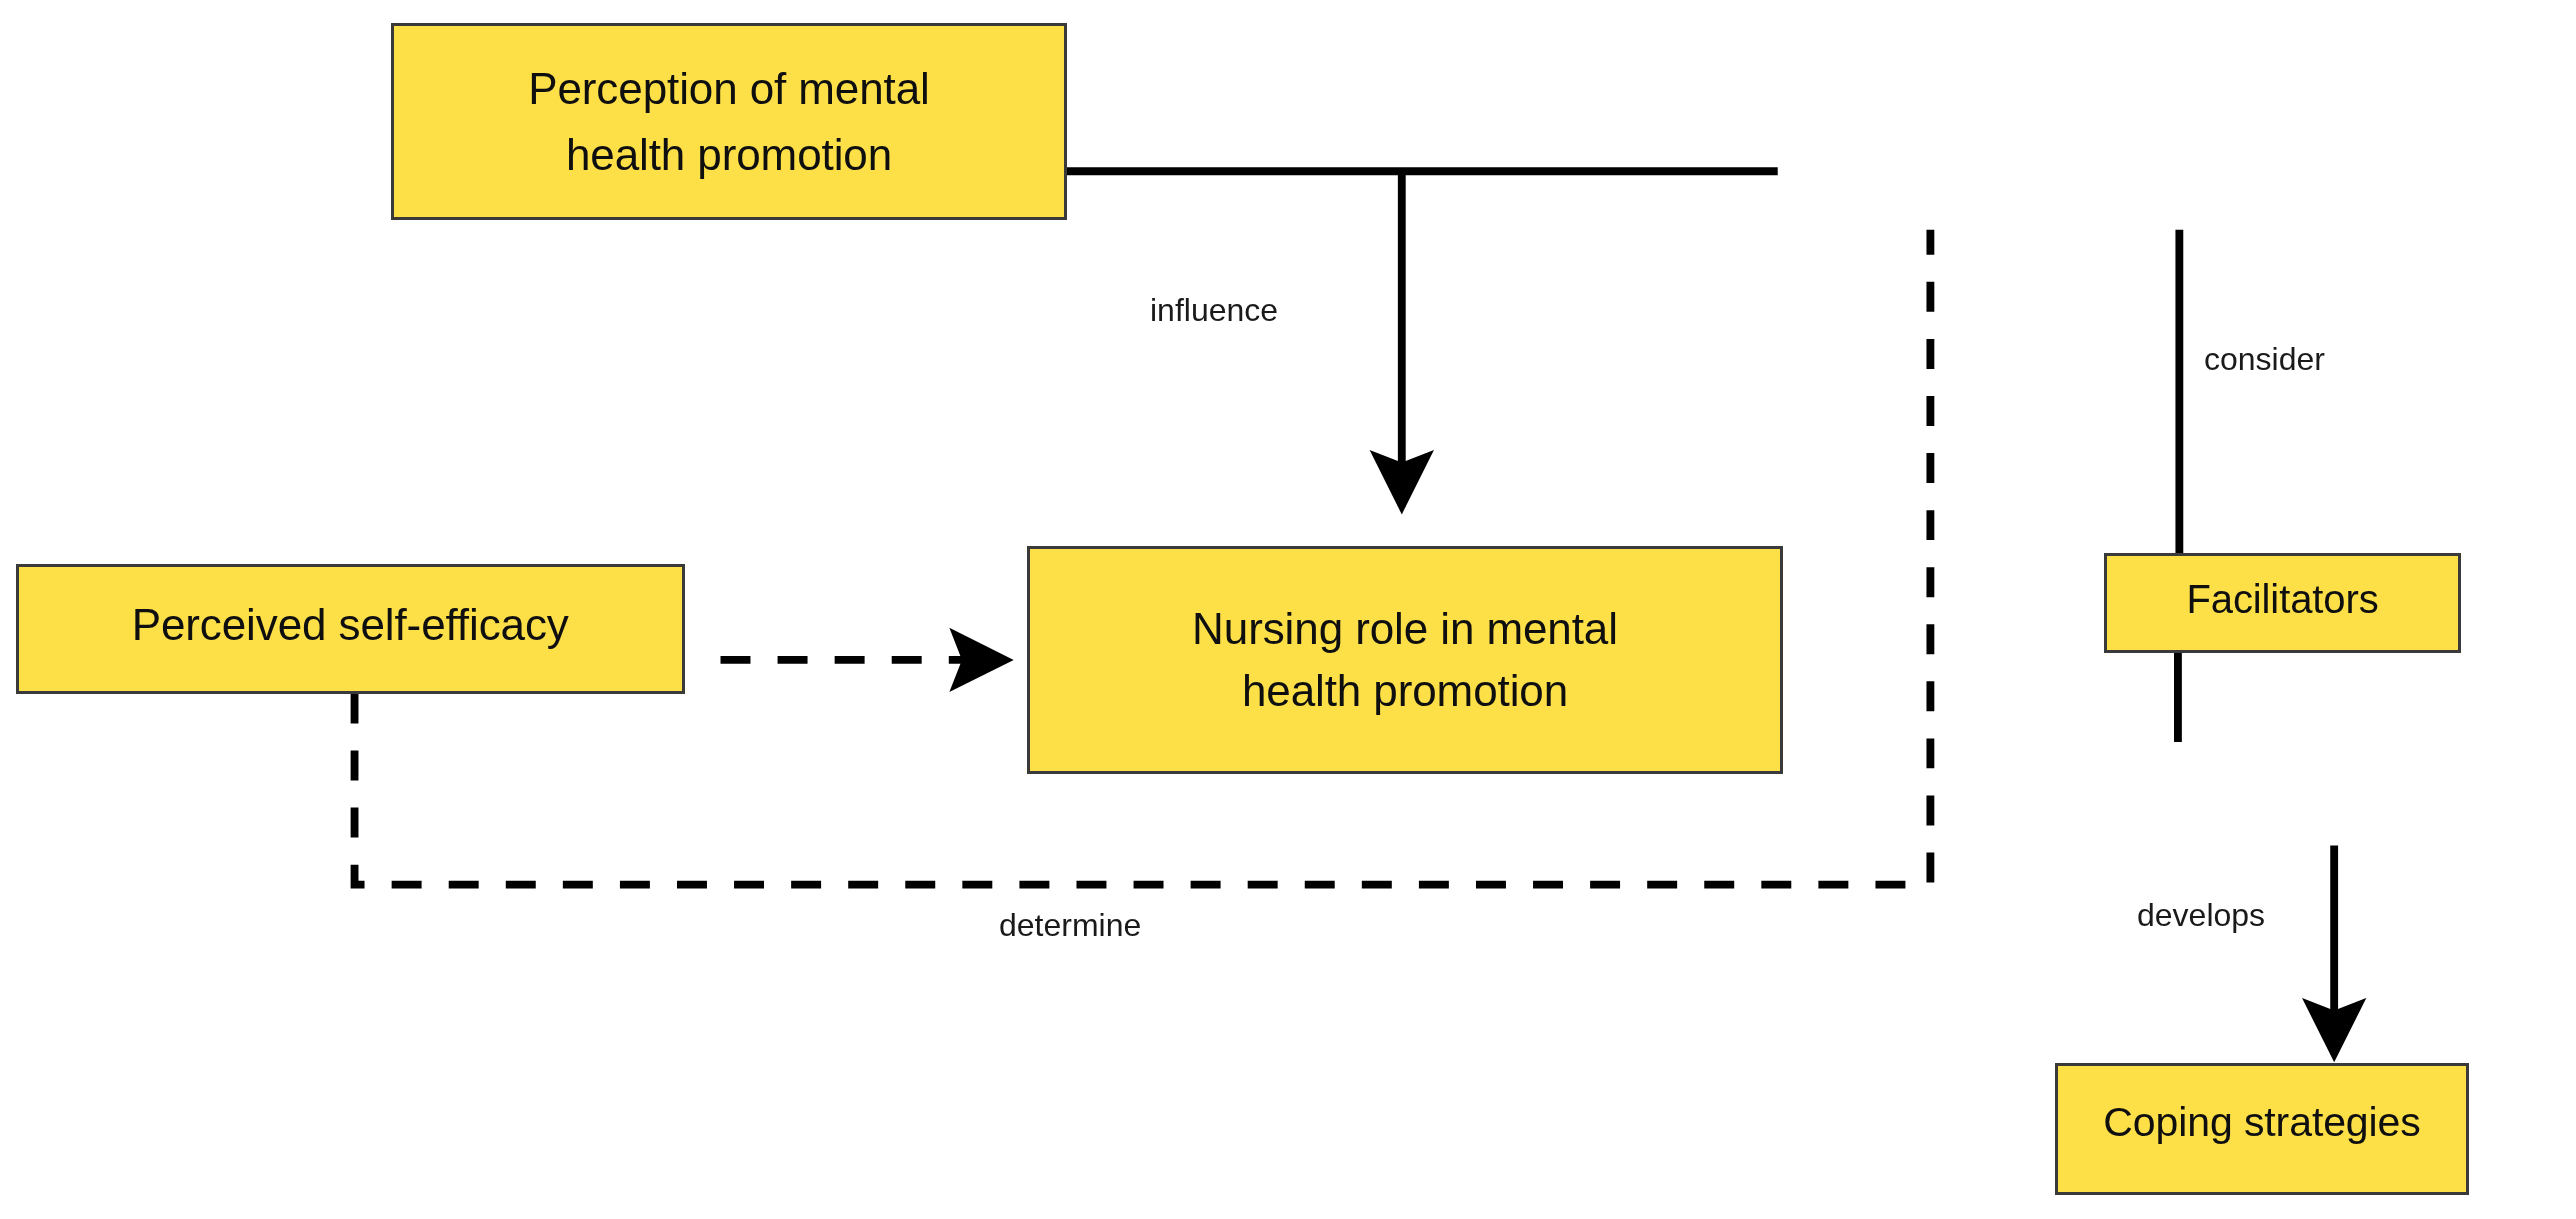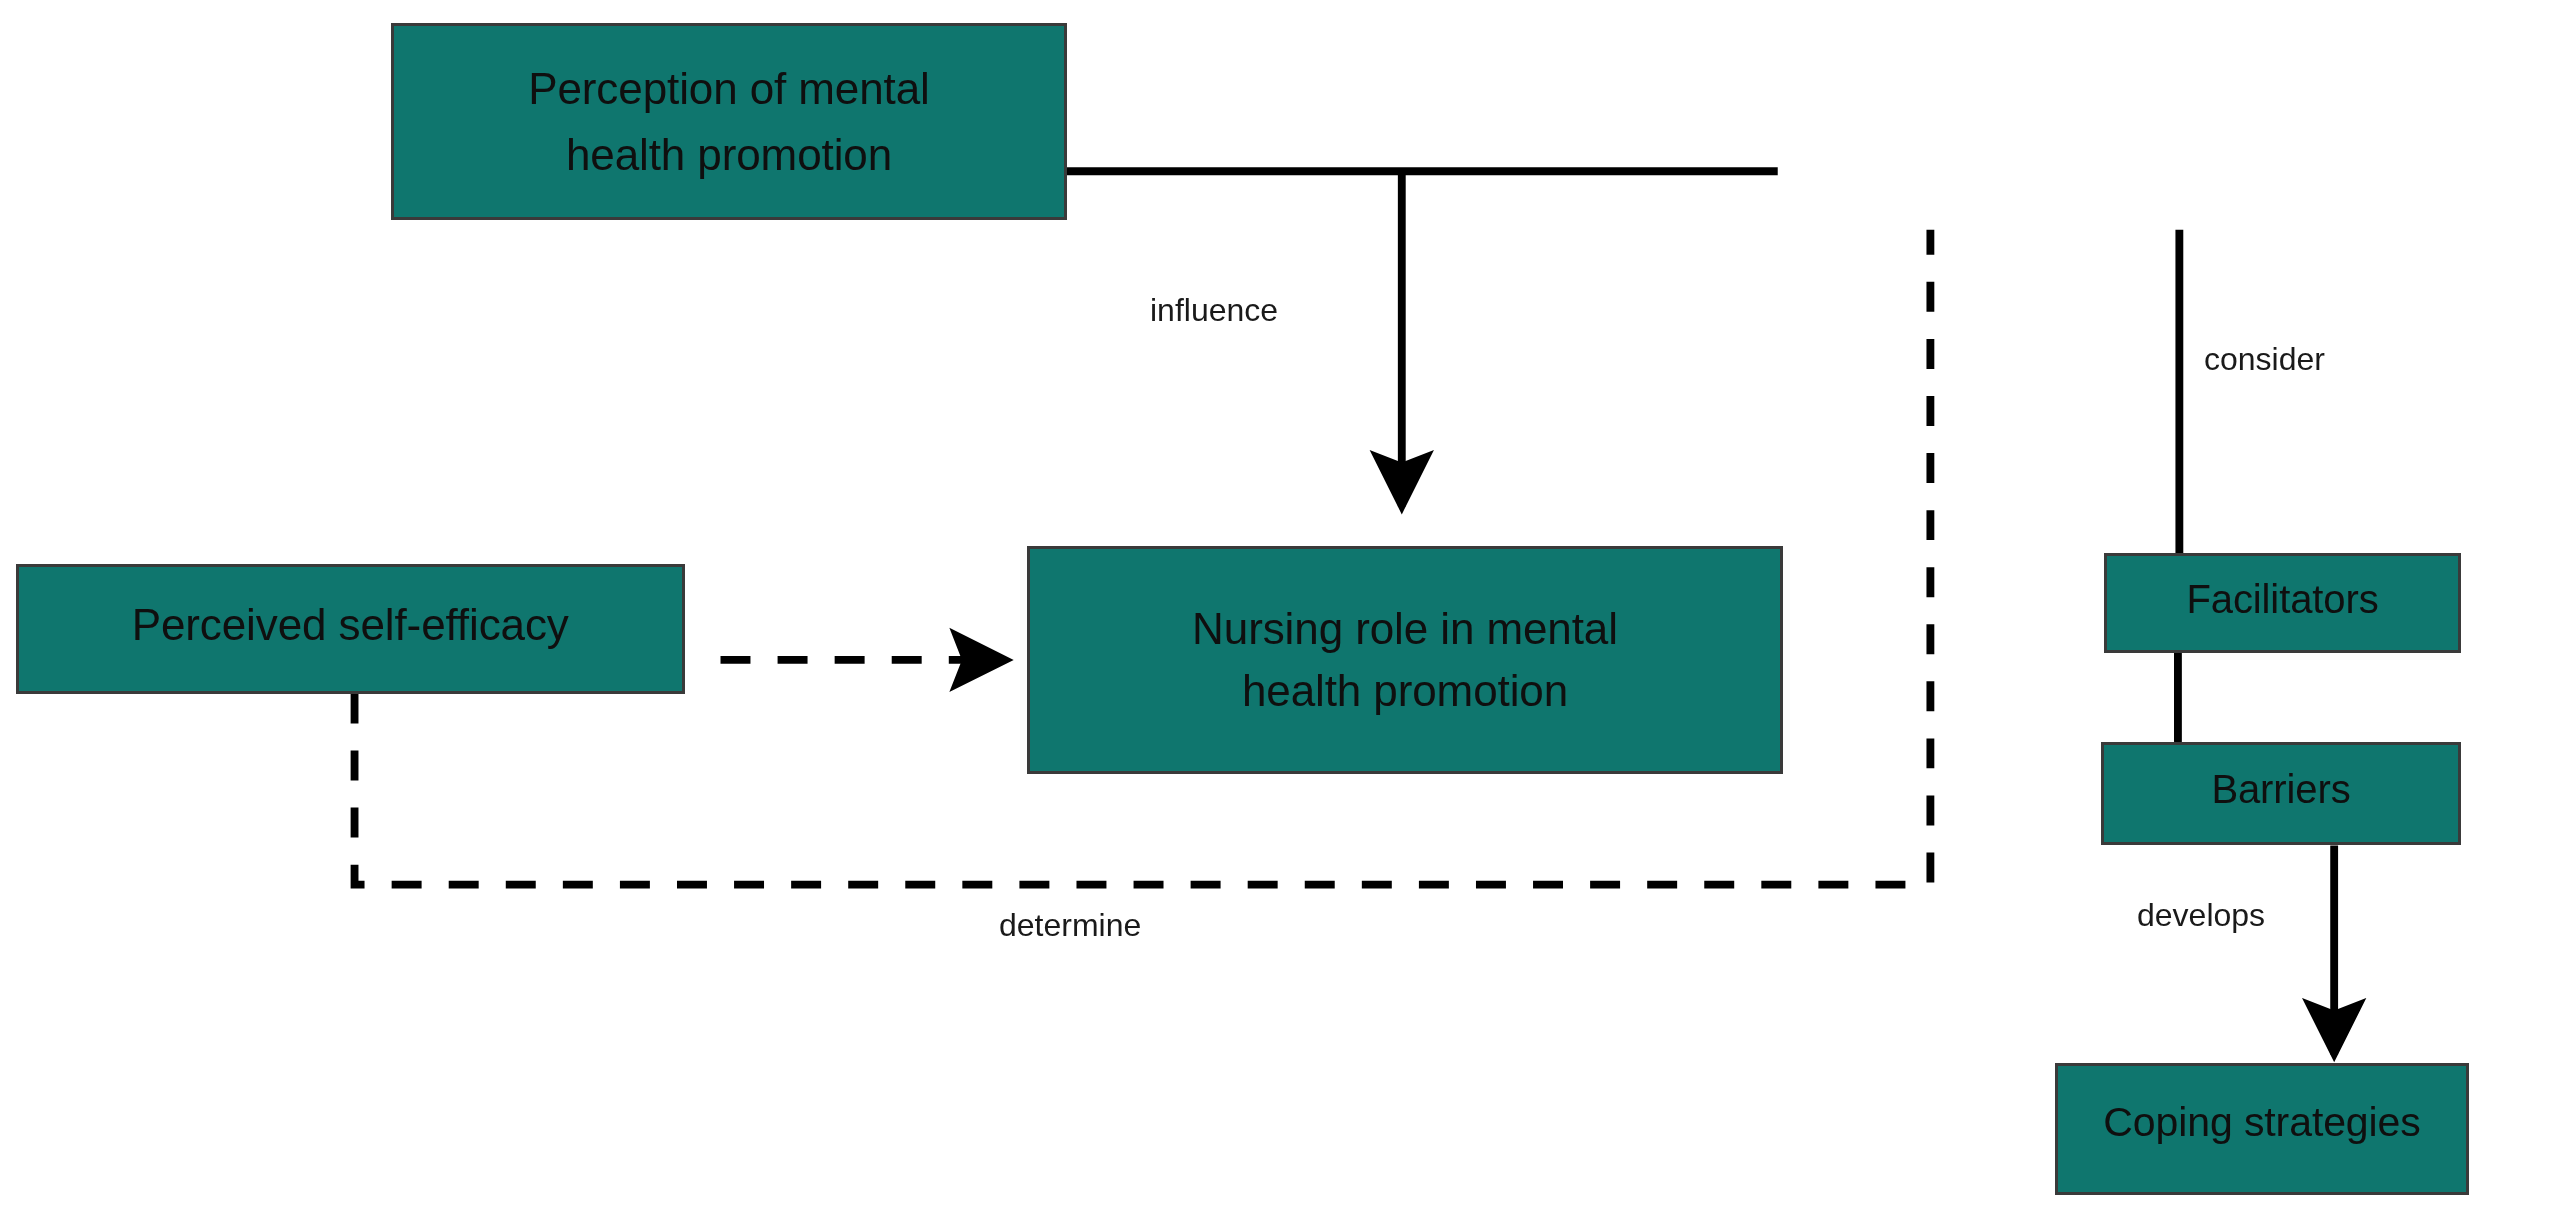--- a/index.html
+++ b/index.html
@@ -23,21 +23,21 @@
     position: absolute;
     left: 0;
     top: 0;
     width: 2576px;
     height: 1220px;
     pointer-events: none;
   }
   .node {
     position: absolute;
     box-sizing: border-box;
-    background: #0f766e;
+    background: #fde047;
     border: 3.6px solid #3a3a3a;
     display: flex;
     align-items: center;
     justify-content: center;
     text-align: center;
     z-index: 3;
   }
   .node .node-label {
     display: block;
     width: 100%;
@@ -122,23 +122,20 @@
 
   <div class="node emphasis" id="node-nursing-role">
     <span class="node-label">Nursing role in mental
 health promotion</span>
   </div>
 
   <div class="node" id="node-facilitators">
     <span class="node-label">Facilitators</span>
   </div>
 
-  <div class="node" id="node-barriers">
-    <span class="node-label">Barriers</span>
-  </div>
 
   <div class="node" id="node-coping">
     <span class="node-label">Coping strategies</span>
   </div>
 
   <span class="edge-label" id="edge-label-influence">influence</span>
 
   <span class="edge-label" id="edge-label-consider">consider</span>
 
   <span class="edge-label" id="edge-label-determine">determine</span>

